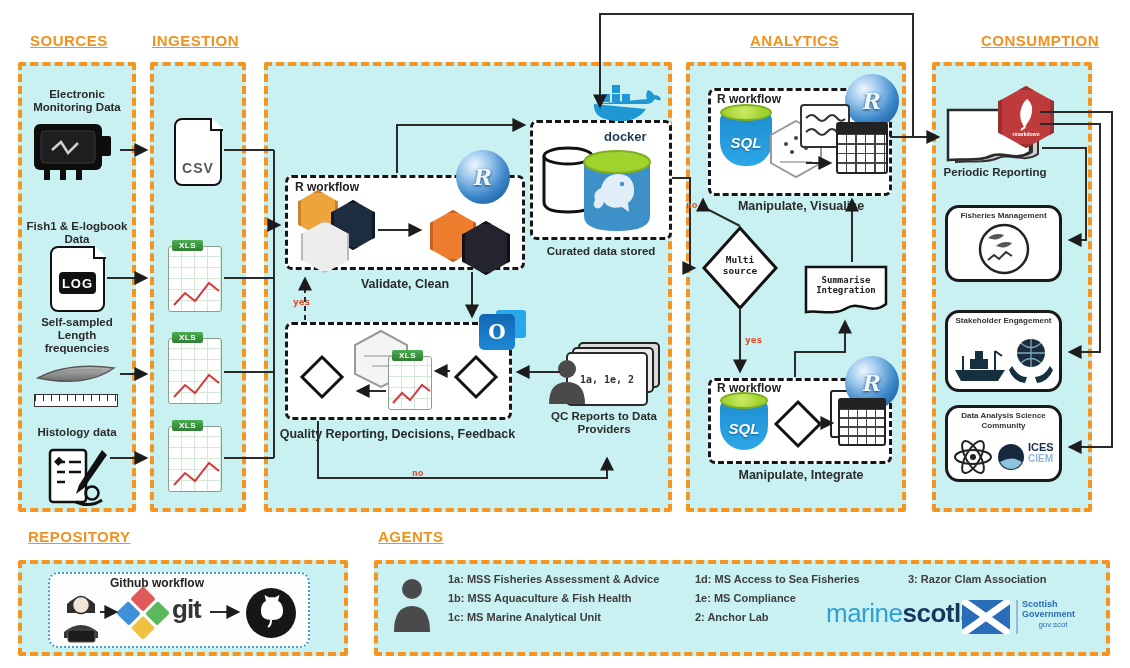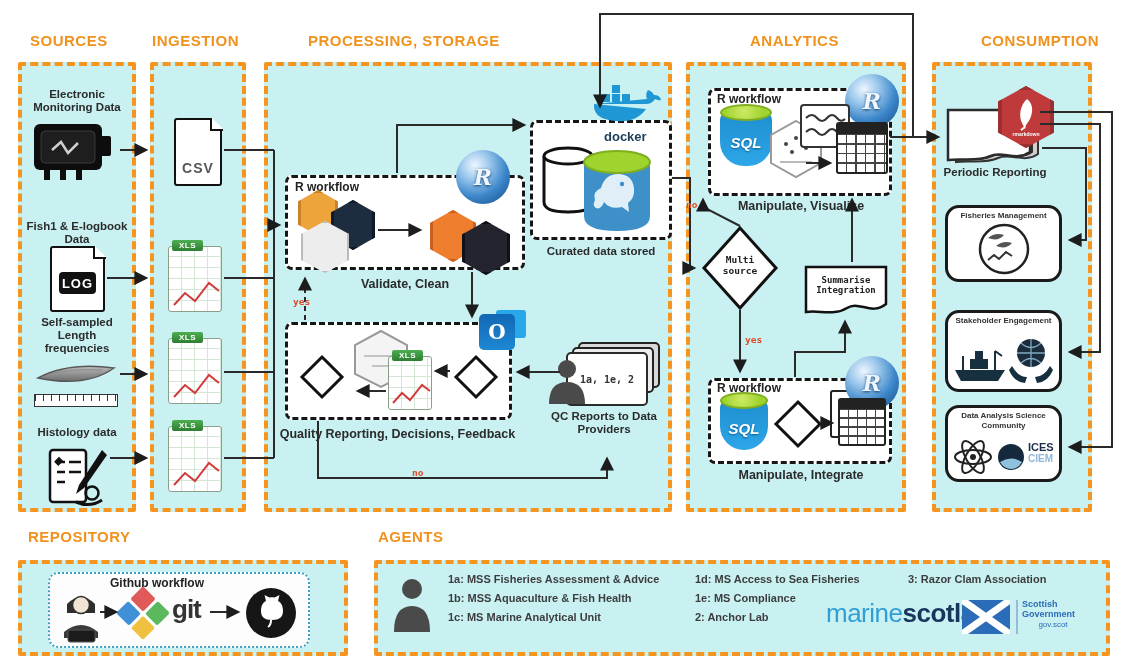--- a/index.html
+++ b/index.html
@@ -1,19 +1,19 @@
 <!DOCTYPE html>
 <html><head>
 <meta charset="utf-8">
 <style>
   * { box-sizing: border-box; margin: 0; padding: 0; }
   body { background:#fff; font-family:"Liberation Sans", sans-serif; }
   #canvas { position:relative; width:1130px; height:668px; background:#fff; overflow:hidden; }
 
-  .sec-title { position:absolute; color:#f0921e; font-weight:bold; font-size:15px; letter-spacing:.5px; z-index:4; }
+  .sec-title { position:absolute; color:#f0921e; font-weight:bold; font-size:15px; letter-spacing:.5px; z-index:4;text-decoration:underline; }
   .zone { position:absolute; background:#c9f1f2; border:4px dashed #f5941f; border-radius:2px; z-index:1; }
   .blackdash { position:absolute; background:#fff; border:3px dashed #161616; border-radius:7px; z-index:3; }
   .lbl { position:absolute; font-weight:bold; color:#2b2b2b; font-size:11.5px; text-align:center; line-height:1.15; z-index:4; }
   .biglbl { font-size:12.5px; }
   .mono { font-family:"DejaVu Sans Mono", monospace; }
   .yn { position:absolute; color:#e04b28; font-weight:bold; font-size:9.5px; font-family:"DejaVu Sans Mono", monospace; z-index:6; }
   .rwf-label { position:absolute; font-weight:bold; color:#222; font-size:12px; z-index:4; }
 
   #wires { position:absolute; left:0; top:0; z-index:5; pointer-events:none; }
 
@@ -21,21 +21,21 @@
   .rball { position:absolute; width:54px; height:54px; border-radius:50%; z-index:4;
     background: radial-gradient(circle at 35% 28%, #eef6ff 0%, #9cc8ec 28%, #3b86c9 60%, #134a85 100%);
     display:flex; align-items:center; justify-content:center;
     color:#eef6ff; font-weight:bold; font-style:italic; font-size:22px;
     font-family:"DejaVu Serif", serif; text-shadow:0 1px 3px #0a3a6a; }
 
   
   .hexa { position:absolute; clip-path:polygon(50% 0,100% 25%,100% 75%,50% 100%,0 75%,0 25%); z-index:4; }
 
   
-  .doc { position:absolute; background:#fff; border:2.5px solid #111; border-radius:3px; z-index:3; }
+  .doc { position:absolute; background:#fff; border:2.5px solid #111; border-radius:8px; z-index:3; }
   .doc .fold { position:absolute; top:-2.5px; right:-2.5px; width:13px; height:13px;
     background:linear-gradient(225deg, #c9f1f2 48%, #fff 52%);
     border-left:2.5px solid #111; border-bottom:2.5px solid #111; }
   .doc .doctext { position:absolute; bottom:8px; left:0; right:0; text-align:center;
     font-weight:bold; color:#555; font-size:14px; letter-spacing:1px; }
   .logbadge { position:absolute; left:7px; top:24px; right:7px; height:22px; background:#111; border-radius:4px;
     color:#fff; font-weight:bold; font-size:13px; display:flex; align-items:center; justify-content:center; letter-spacing:1px; }
 
   
   .xls { position:absolute; background:#fff; border:1.5px solid #8aa08a; border-radius:3px; z-index:4;
@@ -77,21 +77,20 @@
   .pages { position:absolute; background:#fff; border:2px solid #2b2b2b; border-radius:5px; z-index:3; }
   .outlook-o { color:#fff; font-weight:bold; font-size:20px; font-family:"DejaVu Serif",serif; }
 </style>
 </head>
 <body>
 
 <div id="canvas">
 
   <div class="sec-title" style="left:30px;top:32px;">SOURCES</div>
   <div class="sec-title" style="left:152px;top:32px;">INGESTION</div>
-  <div class="sec-title" style="left:308px;top:32px;">PROCESSING, STORAGE</div>
   <div class="sec-title" style="left:750px;top:32px;">ANALYTICS</div>
   <div class="sec-title" style="left:981px;top:32px;">CONSUMPTION</div>
   <div class="sec-title" style="left:28px;top:528px;">REPOSITORY</div>
   <div class="sec-title" style="left:378px;top:528px;">AGENTS</div>
 
   <div class="zone" style="left:18px;top:62px;width:118px;height:450px;"></div>
   <div class="zone" style="left:150px;top:62px;width:96px;height:450px;"></div>
   <div class="zone" style="left:264px;top:62px;width:408px;height:450px;"></div>
   <div class="zone" style="left:686px;top:62px;width:220px;height:450px;"></div>
   <div class="zone" style="left:932px;top:62px;width:160px;height:450px;"></div>

